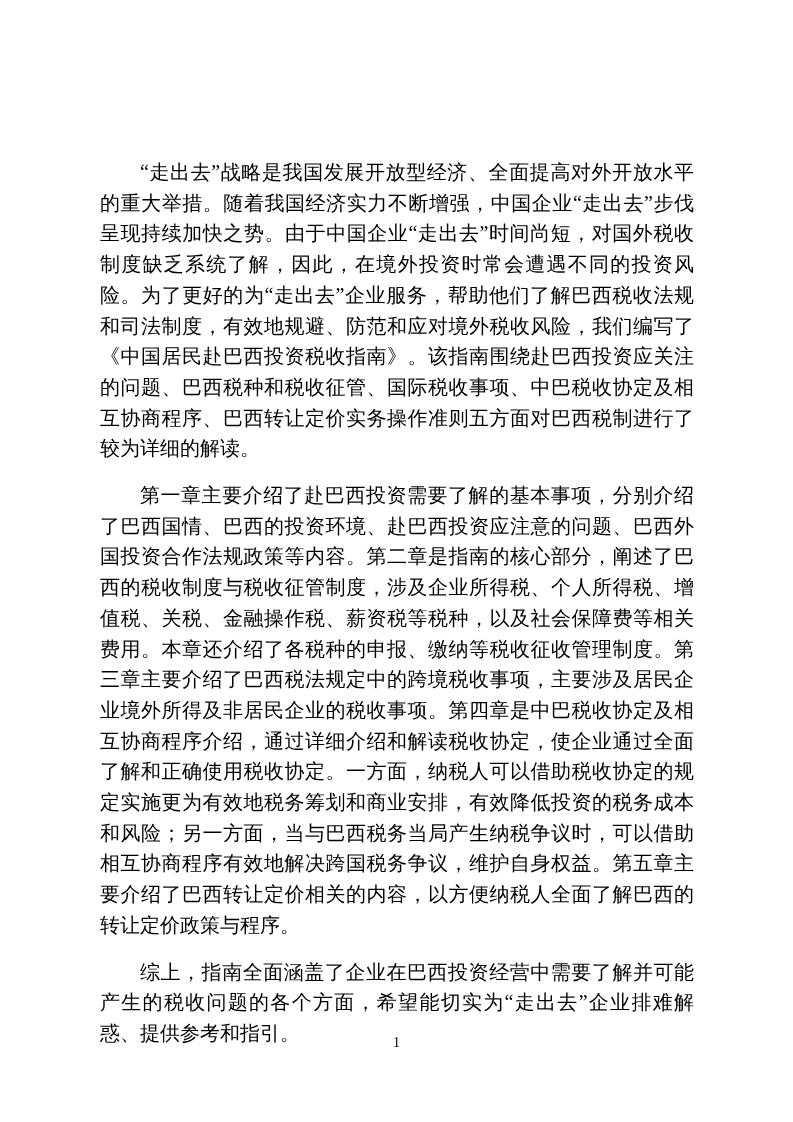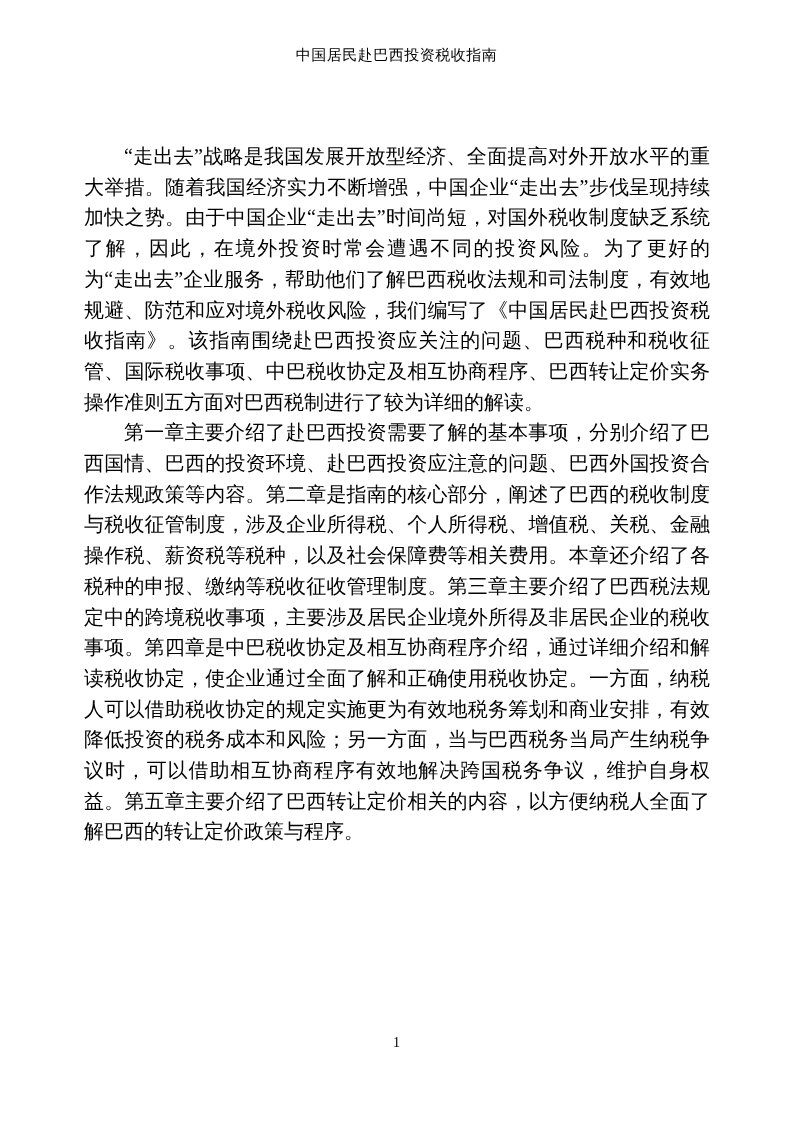--- a/index.html
+++ b/index.html
@@ -42,43 +42,43 @@
     position: absolute;
     top: 141px;
     left: 84px;
     width: 626px;
     font-size: 20px;
     line-height: 30.7px;
     text-align: justify;
     color: #000000;
   }
   .body-text p {
-    margin: 0;
+    margin: 16px;
     padding: 0;
     text-indent: 2em;
     font-family: Liberation Serif, serif;
   }
   .page-footer {
     position: absolute;
     top: 1035px;
     left: 0;
     width: 100%;
     text-align: center;
     font-size: 14px;
     color: #000000;
   }
 </style>
 </head>
 <body>
 
 <div class="page">
 
-  <div class="running-header">中国居民赴巴西投资税收指南</div>
 
 
   <div class="body-text">
     <p>“走出去”战略是我国发展开放型经济、全面提高对外开放水平的重大举措。随着我国经济实力不断增强，中国企业“走出去”步伐呈现持续加快之势。由于中国企业“走出去”时间尚短，对国外税收制度缺乏系统了解，因此，在境外投资时常会遭遇不同的投资风险。为了更好的为“走出去”企业服务，帮助他们了解巴西税收法规和司法制度，有效地规避、防范和应对境外税收风险，我们编写了《中国居民赴巴西投资税收指南》。该指南围绕赴巴西投资应关注的问题、巴西税种和税收征管、国际税收事项、中巴税收协定及相互协商程序、巴西转让定价实务操作准则五方面对巴西税制进行了较为详细的解读。</p>
     <p>第一章主要介绍了赴巴西投资需要了解的基本事项，分别介绍了巴西国情、巴西的投资环境、赴巴西投资应注意的问题、巴西外国投资合作法规政策等内容。第二章是指南的核心部分，阐述了巴西的税收制度与税收征管制度，涉及企业所得税、个人所得税、增值税、关税、金融操作税、薪资税等税种，以及社会保障费等相关费用。本章还介绍了各税种的申报、缴纳等税收征收管理制度。第三章主要介绍了巴西税法规定中的跨境税收事项，主要涉及居民企业境外所得及非居民企业的税收事项。第四章是中巴税收协定及相互协商程序介绍，通过详细介绍和解读税收协定，使企业通过全面了解和正确使用税收协定。一方面，纳税人可以借助税收协定的规定实施更为有效地税务筹划和商业安排，有效降低投资的税务成本和风险；另一方面，当与巴西税务当局产生纳税争议时，可以借助相互协商程序有效地解决跨国税务争议，维护自身权益。第五章主要介绍了巴西转让定价相关的内容，以方便纳税人全面了解巴西的转让定价政策与程序。</p>
+    <p>综上，指南全面涵盖了企业在巴西投资经营中需要了解并可能产生的税收问题的各个方面，希望能切实为“走出去”企业排难解惑、提供参考和指引。</p>
   </div>
 
   <div class="page-footer">1</div>
 
 </div>
 
 </body></html>

